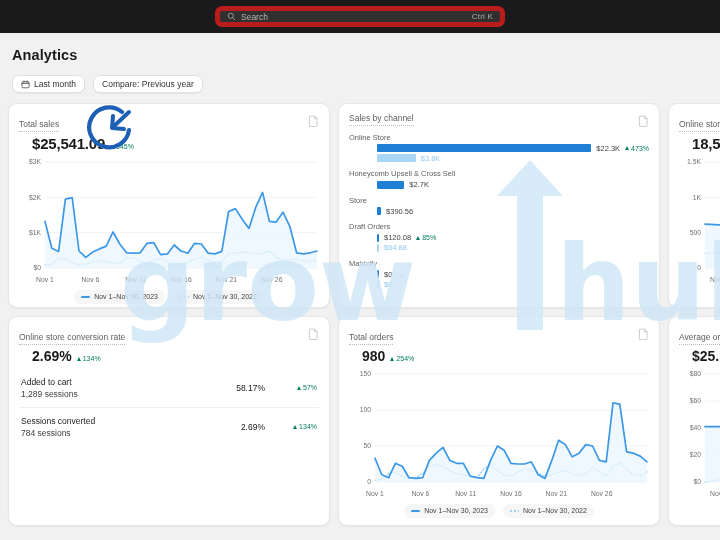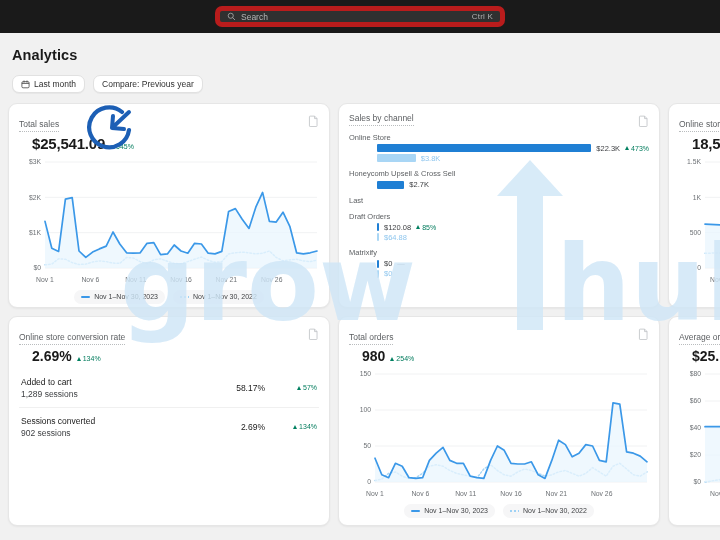--- a/index.html
+++ b/index.html
@@ -245,21 +245,25 @@
               </div>
             </div>
             <div class="ch-row">
               <div class="ch-name">Honeycomb Upsell &amp; Cross Sell</div>
               <div class="ch-bar-line">
                 <div class="ch-bar" style="width: 27.36px;"></div>
                 <span class="ch-val">$2.7K</span>
               </div>
             </div>
             <div class="ch-row">
-              <div class="ch-name">Last</div>
+              <div class="ch-name">Store</div>
+              <div class="ch-bar-line">
+                <div class="ch-bar" style="width: 4.104px;"></div>
+                <span class="ch-val">$390.56</span>
+              </div>
             </div>
             <div class="ch-row">
               <div class="ch-name">Draft Orders</div>
               <div class="ch-bar-line">
                 <div class="ch-bar" style="width: 2px;"></div>
                 <span class="ch-val">$120.08</span>
                 <span class="delta">
                   <span class="tri"></span>
                   <span>85%</span>
                 </span>
@@ -341,21 +345,21 @@
               <div class="conv-delta">
                 <span class="delta">
                   <span class="tri"></span>
                   <span>57%</span>
                 </span>
               </div>
             </div>
             <div class="conv-row">
               <div class="conv-left">
                 <div class="conv-name">Sessions converted</div>
-                <div class="conv-sub">902 sessions</div>
+                <div class="conv-sub">784 sessions</div>
               </div>
               <div class="conv-pct">2.69%</div>
               <div class="conv-delta">
                 <span class="delta">
                   <span class="tri"></span>
                   <span>134%</span>
                 </span>
               </div>
             </div>
           </div>

